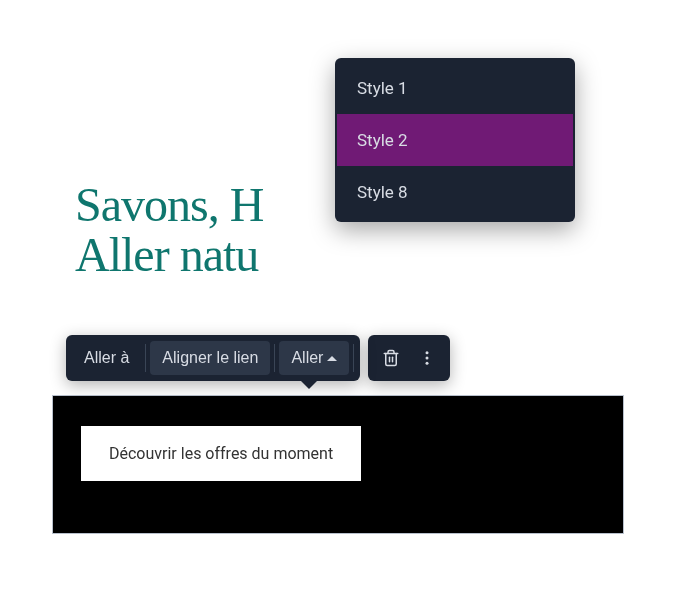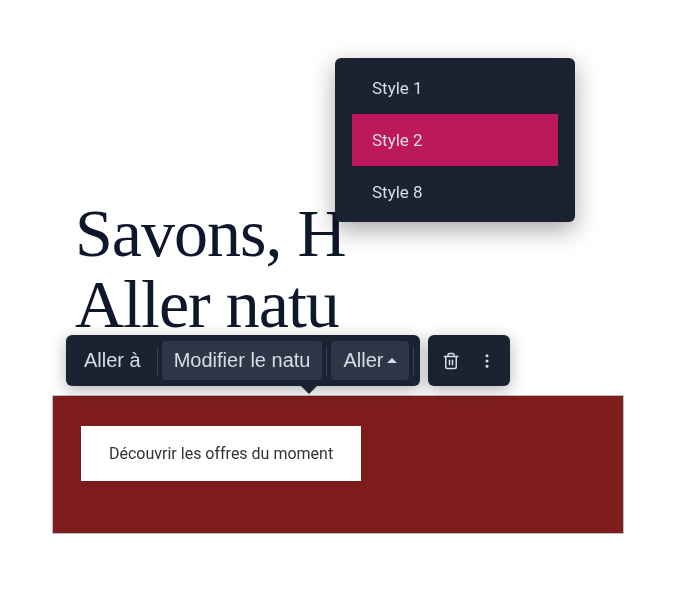--- a/index.html
+++ b/index.html
@@ -9,26 +9,25 @@
       width: 676px;
       height: 600px;
       position: relative;
       overflow: hidden;
     }
     .heading {
       position: absolute;
       top: 180px;
       left: 75px;
       font-family: Georgia, 'Times New Roman', serif;
-      font-size: 68px;
+      font-size: 48px;
       line-height: 1.05;
       font-weight: 400;
-      color: #0f172a;
+      color: #0f766e;
       letter-spacing: -1px;
-      margin-top: 18px;
     }
     .toolbar-wrapper {
       position: absolute;
       top: 335px;
       left: 66px;
       display: flex;
       gap: 8px;
       z-index: 5;
     }
     .toolbar {
@@ -49,21 +48,21 @@
       width: 0;
       height: 0;
       border-left: 9px solid transparent;
       border-right: 9px solid transparent;
       border-top: 9px solid #1b2332;
     }
     .toolbar-btn {
       background: transparent;
       border: none;
       color: #d8dce4;
-      font-size: 20px;
+      font-size: 16px;
       padding: 8px 12px;
       border-radius: 4px;
       cursor: pointer;
       display: flex;
       align-items: center;
       gap: 4px;
       white-space: nowrap;
     }
     .toolbar-btn.highlighted {
       background: #2d3748;
@@ -96,39 +95,39 @@
     .dropdown {
       position: absolute;
       top: 58px;
       left: 335px;
       width: 240px;
       background: #1b2332;
       border-radius: 6px;
       box-shadow: 0 8px 24px rgba(0,0,0,0.35);
       z-index: 10;
       overflow: hidden;
-      padding: 4px 17px;
+      padding: 4px 2px;
     }
     .dropdown-item {
       color: #d8dce4;
       font-size: 17px;
       padding: 16px 20px;
       cursor: pointer;
     }
     .dropdown-item.selected {
-      background: #be185d;
+      background: #701a75;
     }
     .selected-box {
       position: absolute;
       top: 395px;
       left: 52px;
       width: 572px;
       height: 139px;
       border: 1px solid #b8c0cc;
-      background: #7f1d1d;
+      background: #000000;
     }
     .cta-button {
       position: absolute;
       top: 30px;
       left: 28px;
       background: #fff;
       border: none;
       padding: 18px 28px;
       font-size: 16px;
       color: #333;
@@ -166,21 +165,21 @@
   <div class="dropdown-item">Style 8</div>
 </div>
 
 <div class="toolbar-wrapper">
   <div class="toolbar">
     <button class="toolbar-btn">
       <span>Aller à</span>
     </button>
     <div class="toolbar-divider"></div>
     <button class="toolbar-btn highlighted">
-      <span>Modifier le natu</span>
+      <span>Aligner le lien</span>
     </button>
     <div class="toolbar-divider"></div>
     <button class="toolbar-btn highlighted">
       <span>Aller</span>
       <span class="caret-up"></span>
     </button>
     <div class="toolbar-divider"></div>
   </div>
   <div class="side-toolbar">
     <button class="icon-btn">

